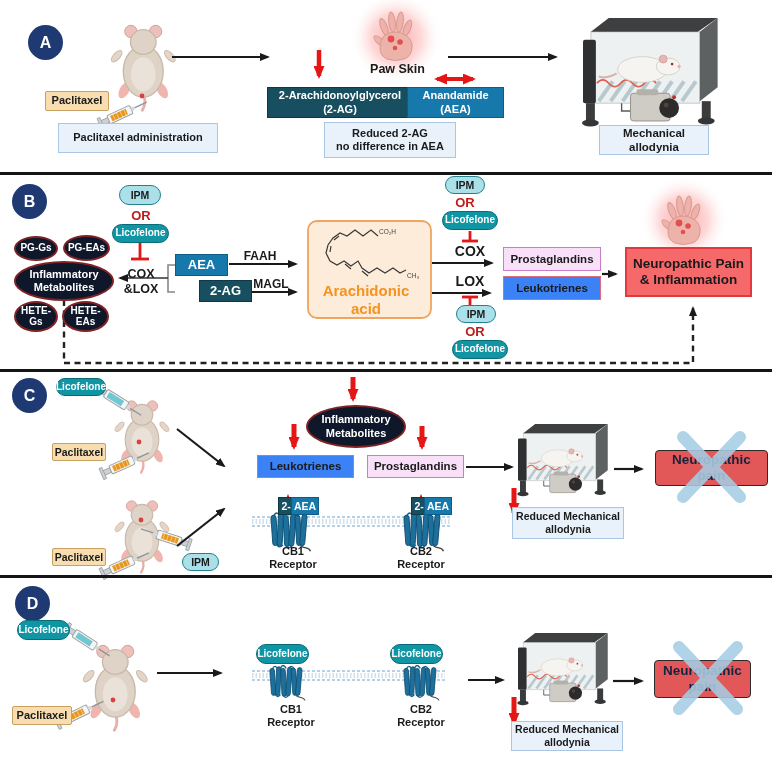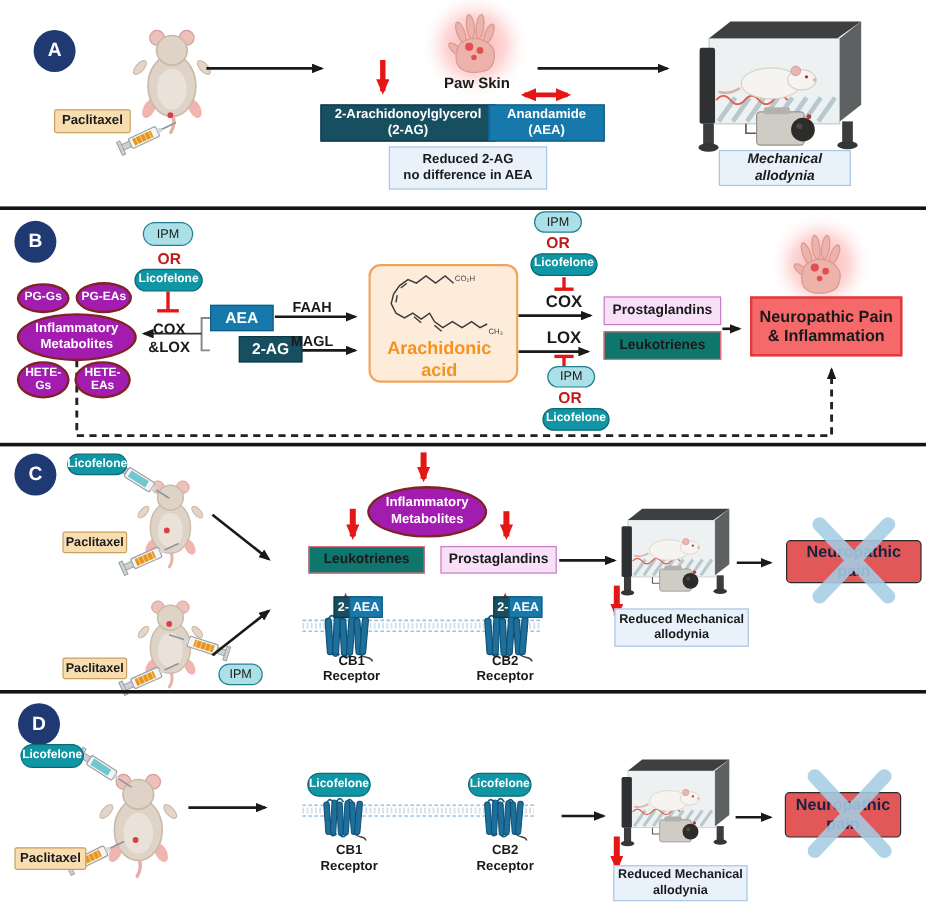--- a/index.html
+++ b/index.html
@@ -7,25 +7,25 @@
   svg.layer{position:absolute;left:0;top:0;width:772px;height:757px;}
   #gfx{z-index:1;} #overlay{z-index:3;pointer-events:none;}
   .t{position:absolute;display:flex;align-items:center;justify-content:center;text-align:center;
      white-space:pre-line;box-sizing:border-box;line-height:1.22;z-index:2;color:#1a1a1a;}
   .b{font-weight:bold;}
   .circ{width:35px;height:35px;border-radius:50%;background:#1f3a72;color:#fff;font-weight:bold;font-size:16px;}
   .tanbox{background:#f7ddb0;border:1.5px solid #c9a05f;border-radius:2px;font-weight:bold;font-size:11px;}
   .capbox{background:#e9f2fb;border:1px solid #a9c6e5;font-weight:bold;font-size:11px;}
   .darkteal{background:#174e60;border:1px solid #0e3844;color:#fff;font-weight:bold;margin-left:24px;}
   .blue{background:#1779ab;border:1px solid #0f5d85;color:#fff;font-weight:bold;}
-  .pillcyan{background:#abe0e9;border:1.5px solid #23808f;border-radius:11px;font-weight:normal;font-size:10.5px;}
+  .pillcyan{background:#abe0e9;border:1.5px solid #23808f;border-radius:11px;font-weight:bold;font-size:10.5px;}
   .pillteal{background:#0f95a3;border:1.5px solid #0a6b76;border-radius:11px;color:#fff;font-weight:bold;font-size:10px;}
   .or{color:#c01b1b;font-weight:bold;font-size:13px;}
-  .ellr{background:#a21caf;border:2px solid #802325;border-radius:50%;color:#fff;font-weight:600;}
-  .pink{background:#0f766e;border:1.5px solid #e06d7c;font-weight:bold;font-size:11.5px;}
+  .ellr{background:#0f172a;border:2px solid #802325;border-radius:50%;color:#fff;font-weight:600;}
+  .pink{background:#3b82f6;border:1.5px solid #e06d7c;font-weight:bold;font-size:11.5px;}
   .lav{background:#f8e0f8;border:1.5px solid #c87cc9;font-weight:bold;font-size:11.5px;}
   .redbox{background:#f5696b;border:2px solid #e03a3e;font-weight:bold;font-size:13.5px;}
   .painbox{background:#e25758;border:1.5px solid #2b2b2b;border-radius:4px;color:#16233f;font-weight:bold;font-size:13.5px;}
   .divider{position:absolute;left:0;width:772px;height:3px;background:#151515;z-index:2;}
   .orange{color:#f6921e;font-weight:bold;font-size:15px;}
 </style>
 </head>
 <body>
 
 <div id="canvas">
@@ -236,48 +236,49 @@
     <use href="#chamber" transform="translate(518,633) scale(0.66)"></use>
     <line x1="514" y1="697" x2="514" y2="723" stroke="#e51616" stroke-width="5" marker-end="url(#mr)"></line>
   </svg>
 
   <div class="divider" style="top:172px;"></div>
   <div class="divider" style="top:369px;"></div>
   <div class="divider" style="top:575px;"></div>
 
   <div class="t circ" style="left:28px;top:25px;">A</div>
   <div class="t tanbox" style="left:45px;top:91px;width:64px;height:20px;">Paclitaxel</div>
+  <div class="t capbox" style="left:58px;top:123px;width:160px;height:30px;">Paclitaxel administration</div>
   <div class="t b" style="left:360px;top:62px;width:75px;height:15px;font-size:12.5px;">Paw Skin</div>
   <div class="t darkteal" style="left:243px;top:87px;width:146px;height:31px;font-size:11px;">2-Arachidonoylglycerol
 (2-AG)</div>
   <div class="t blue" style="left:407px;top:87px;width:97px;height:31px;font-size:11px;">Anandamide
 (AEA)</div>
   <div class="t capbox" style="left:324px;top:122px;width:132px;height:36px;">Reduced 2-AG
 no difference in AEA</div>
-  <div class="t capbox" style="left:599px;top:125px;width:110px;height:30px;font-size:11.5px;font-style:italic;">Mechanical
+  <div class="t capbox" style="left:599px;top:125px;width:110px;height:30px;font-size:11.5px;">Mechanical
 allodynia</div>
 
   <div class="t circ" style="left:12px;top:184px;">B</div>
   <div class="t pillcyan" style="left:119px;top:185px;width:42px;height:20px;">IPM</div>
   <div class="t or" style="left:127px;top:208px;width:28px;height:15px;">OR</div>
   <div class="t pillteal" style="left:112px;top:224px;width:57px;height:19px;">Licofelone</div>
   <div class="t b" style="left:118px;top:266px;width:46px;height:32px;font-size:12.5px;">COX
 &amp;LOX</div>
   <div class="t ellr" style="left:14px;top:236px;width:44px;height:25px;font-size:10px;">PG-Gs</div>
   <div class="t ellr" style="left:63px;top:235px;width:47px;height:26px;font-size:10px;">PG-EAs</div>
   <div class="t ellr" style="left:14px;top:261px;width:100px;height:40px;font-size:11px;">Inflammatory
 Metabolites</div>
   <div class="t ellr" style="left:14px;top:301px;width:44px;height:31px;font-size:10px;line-height:1.05;">HETE-
 Gs</div>
   <div class="t ellr" style="left:62px;top:301px;width:47px;height:31px;font-size:10px;line-height:1.05;">HETE-
 EAs</div>
   <div class="t blue" style="left:175px;top:254px;width:53px;height:22px;font-size:13px;">AEA</div>
   <div class="t darkteal" style="left:175px;top:280px;width:53px;height:22px;font-size:13px;">2-AG</div>
   <div class="t b" style="left:234px;top:249px;width:52px;height:14px;font-size:12px;">FAAH</div>
-  <div class="t b" style="left:234px;top:277px;width:52px;height:14px;font-size:12px;">MAGL</div>
+  <div class="t b" style="left:245px;top:277px;width:52px;height:14px;font-size:12px;">MAGL</div>
   <div class="t orange" style="left:308px;top:290px;width:116px;height:20px;text-align:center;">Arachidonic acid</div>
   <div class="t b" style="left:450px;top:244px;width:40px;height:16px;font-size:14px;">COX</div>
   <div class="t b" style="left:450px;top:274px;width:40px;height:16px;font-size:14px;">LOX</div>
   <div class="t pillcyan" style="left:445px;top:176px;width:40px;height:18px;">IPM</div>
   <div class="t or" style="left:451px;top:195px;width:28px;height:15px;">OR</div>
   <div class="t pillteal" style="left:442px;top:211px;width:56px;height:19px;">Licofelone</div>
   <div class="t pillcyan" style="left:456px;top:305px;width:40px;height:18px;">IPM</div>
   <div class="t or" style="left:461px;top:324px;width:28px;height:15px;">OR</div>
   <div class="t pillteal" style="left:452px;top:340px;width:56px;height:19px;">Licofelone</div>
   <div class="t lav" style="left:503px;top:247px;width:98px;height:24px;">Prostaglandins</div>

